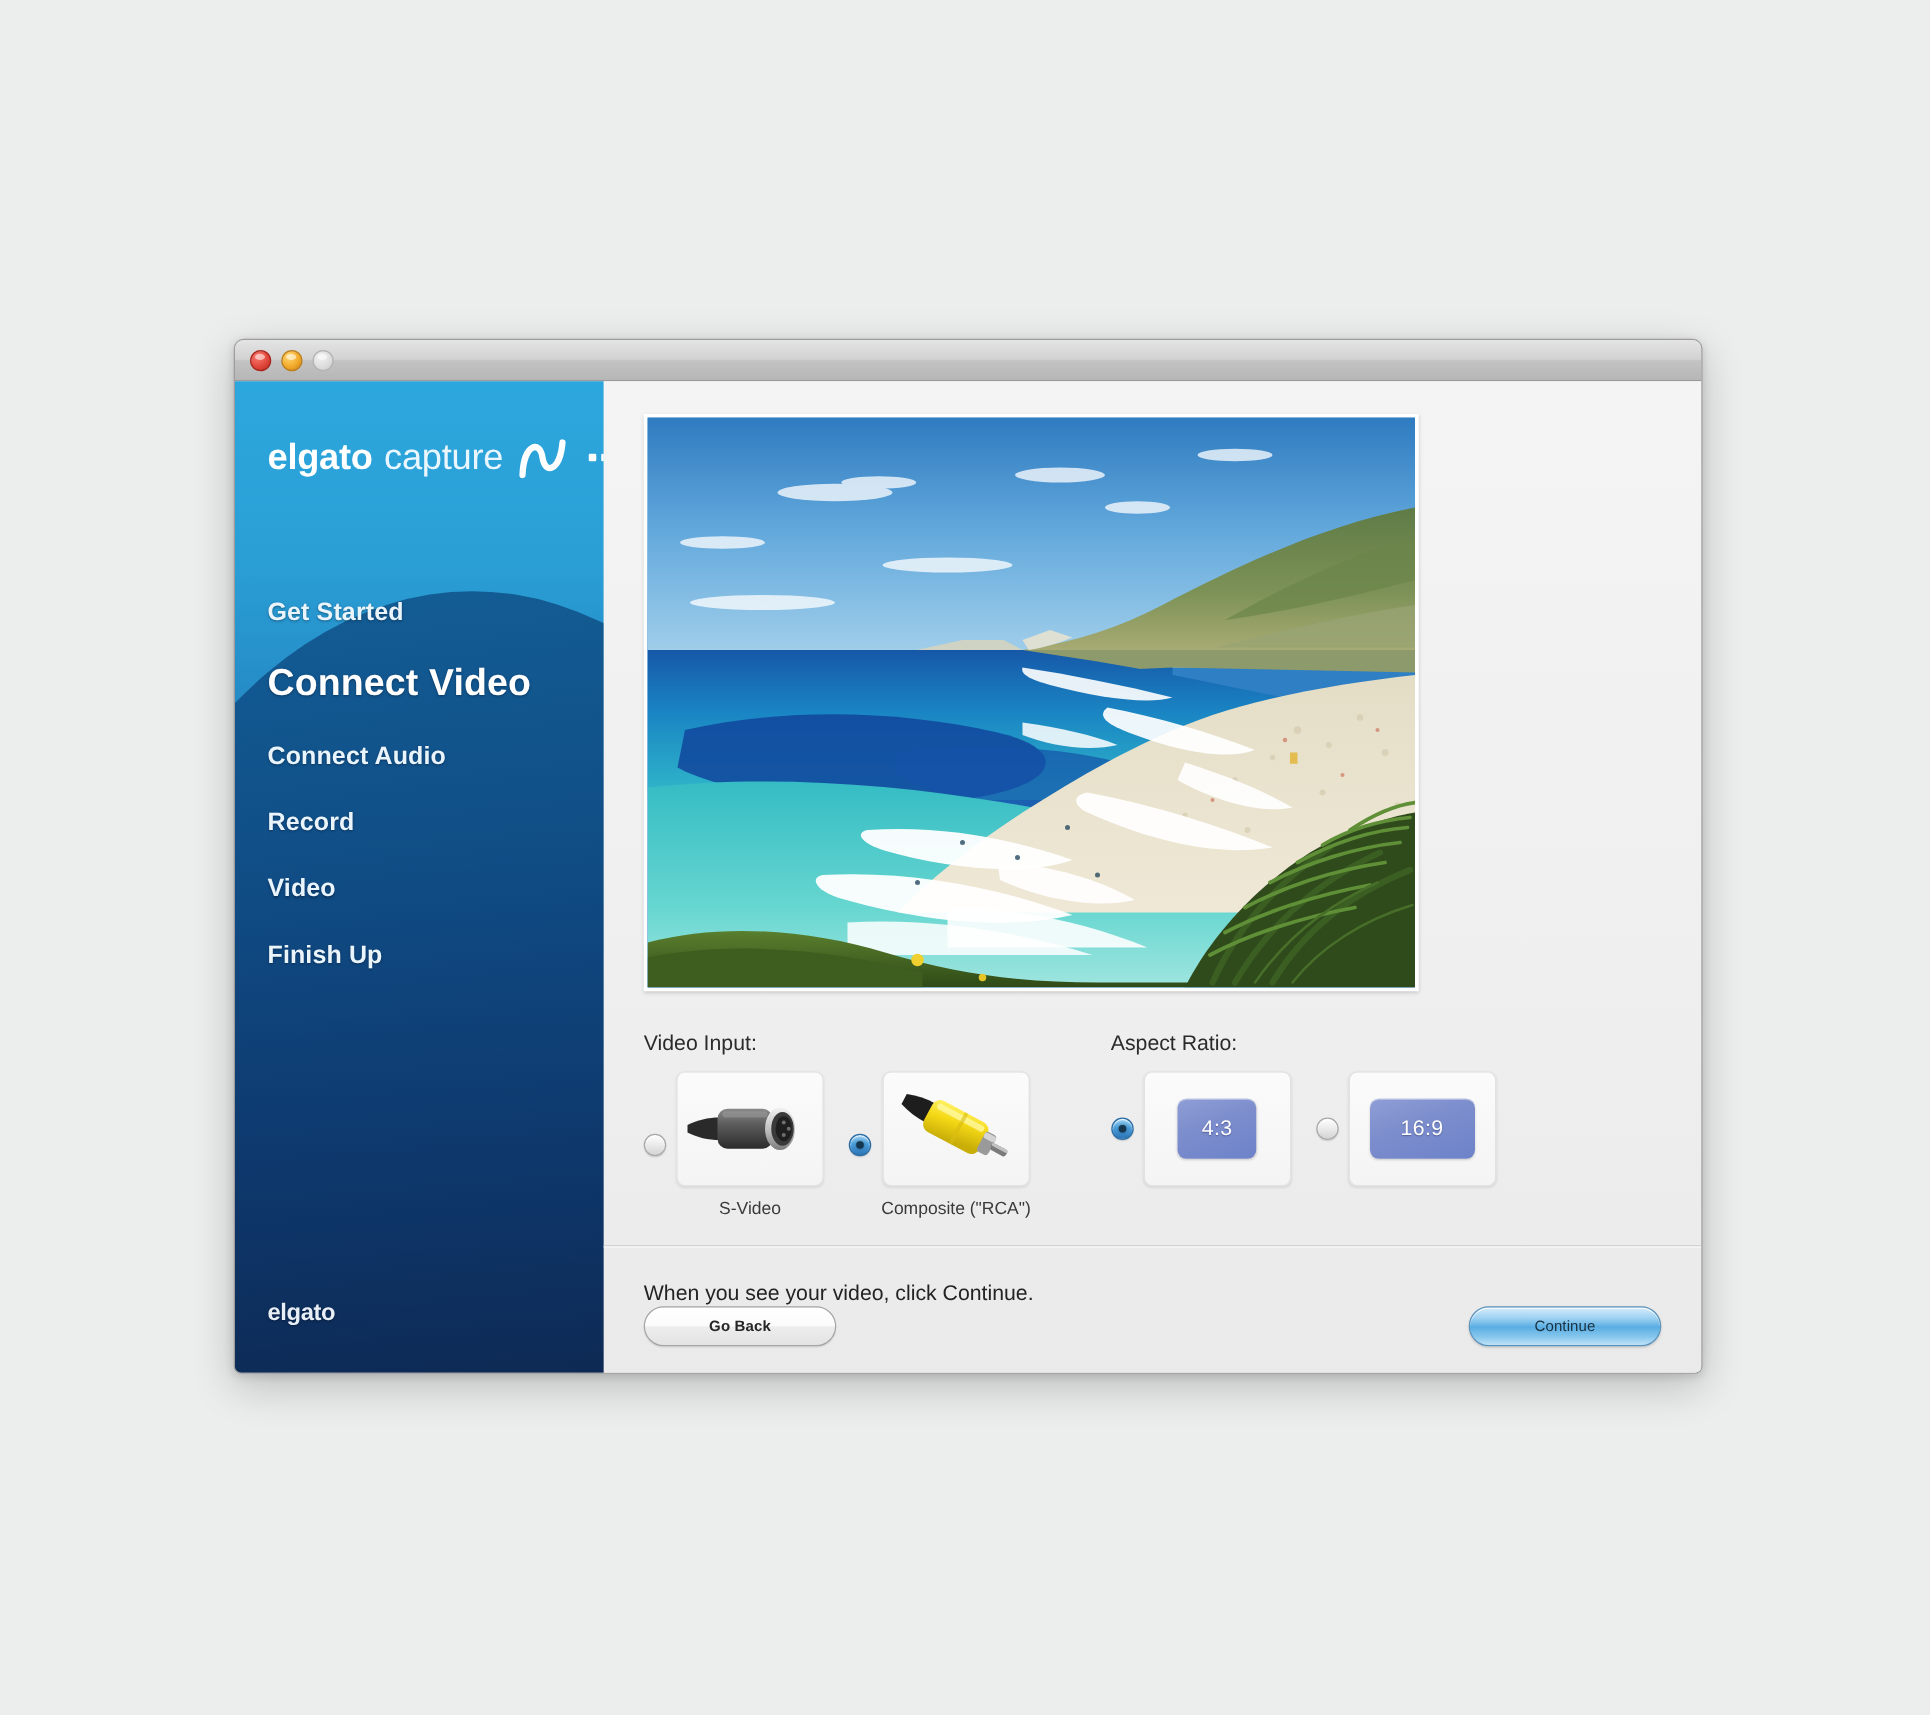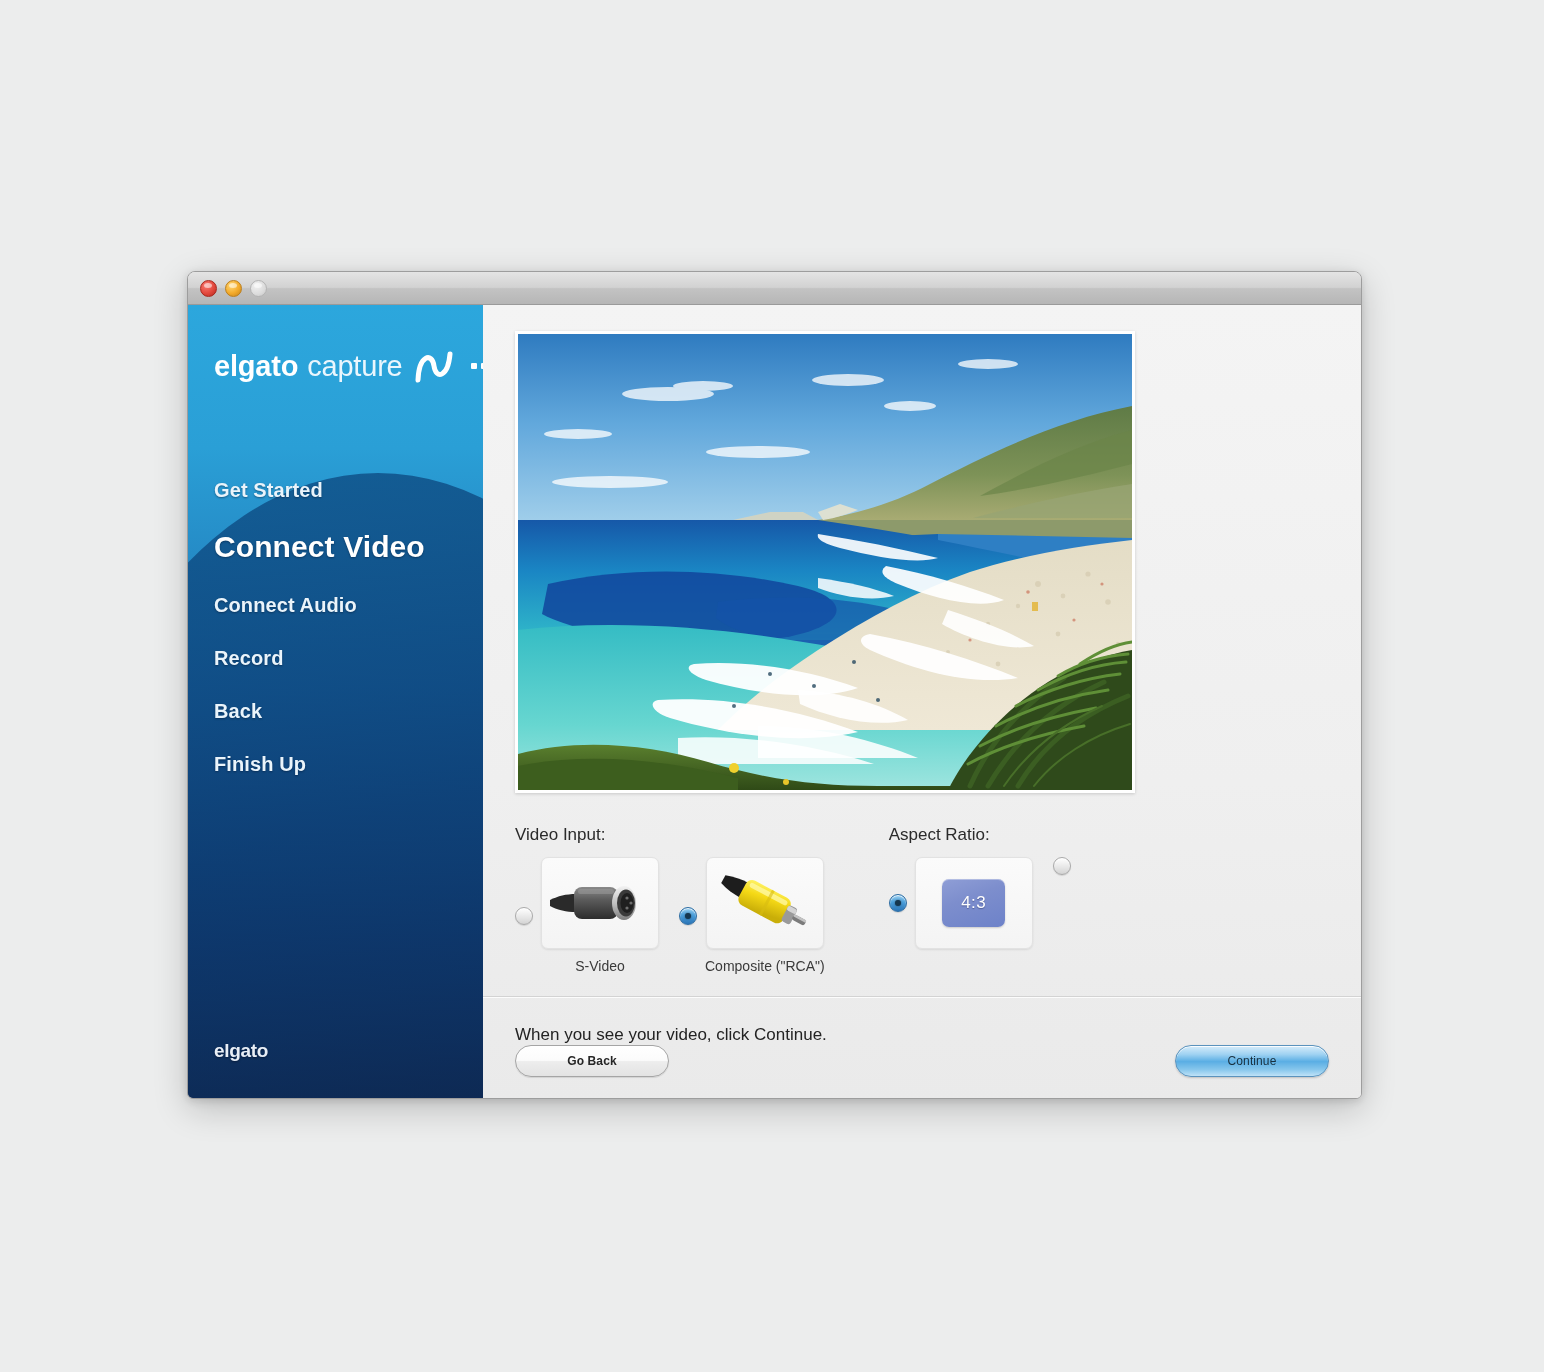--- a/index.html
+++ b/index.html
@@ -388,21 +388,21 @@
             <i></i>
             <i></i>
         </span>
       </div>
 
       <div id="sidebar-nav">
         <div class="nav-item">Get Started</div>
         <div class="nav-item active">Connect Video</div>
         <div class="nav-item">Connect Audio</div>
         <div class="nav-item">Record</div>
-        <div class="nav-item">Back</div>
+        <div class="nav-item">Video</div>
         <div class="nav-item">Finish Up</div>
       </div>
 
       <div id="elgato-logo">elgato</div>
     </div>
 
     <div id="content">
 
       <div id="video-preview-wrap">
         <div id="video-preview" title="Live video preview of a coastal beach scene with turquoise sea, headland and palm fronds">
@@ -629,20 +629,25 @@
               <span class="radio checked"></span>
               <div class="choice-col">
                 <div class="thumb-card">
                   <div class="ratio-tile ratio-4-3">4:3</div>
                 </div>
               </div>
             </div>
 
             <div class="choice">
               <span class="radio"></span>
+              <div class="choice-col">
+                <div class="thumb-card">
+                  <div class="ratio-tile ratio-16-9">16:9</div>
+                </div>
+              </div>
             </div>
 
           </div>
         </div>
 
       </div>
 
       <div id="divider"></div>
 
       <div id="instruction">When you see your video, click Continue.</div>

